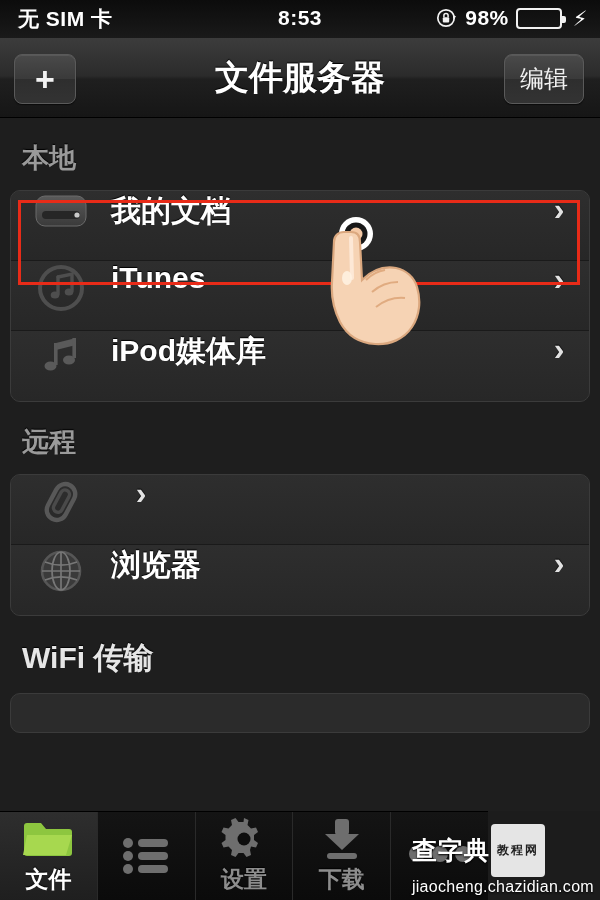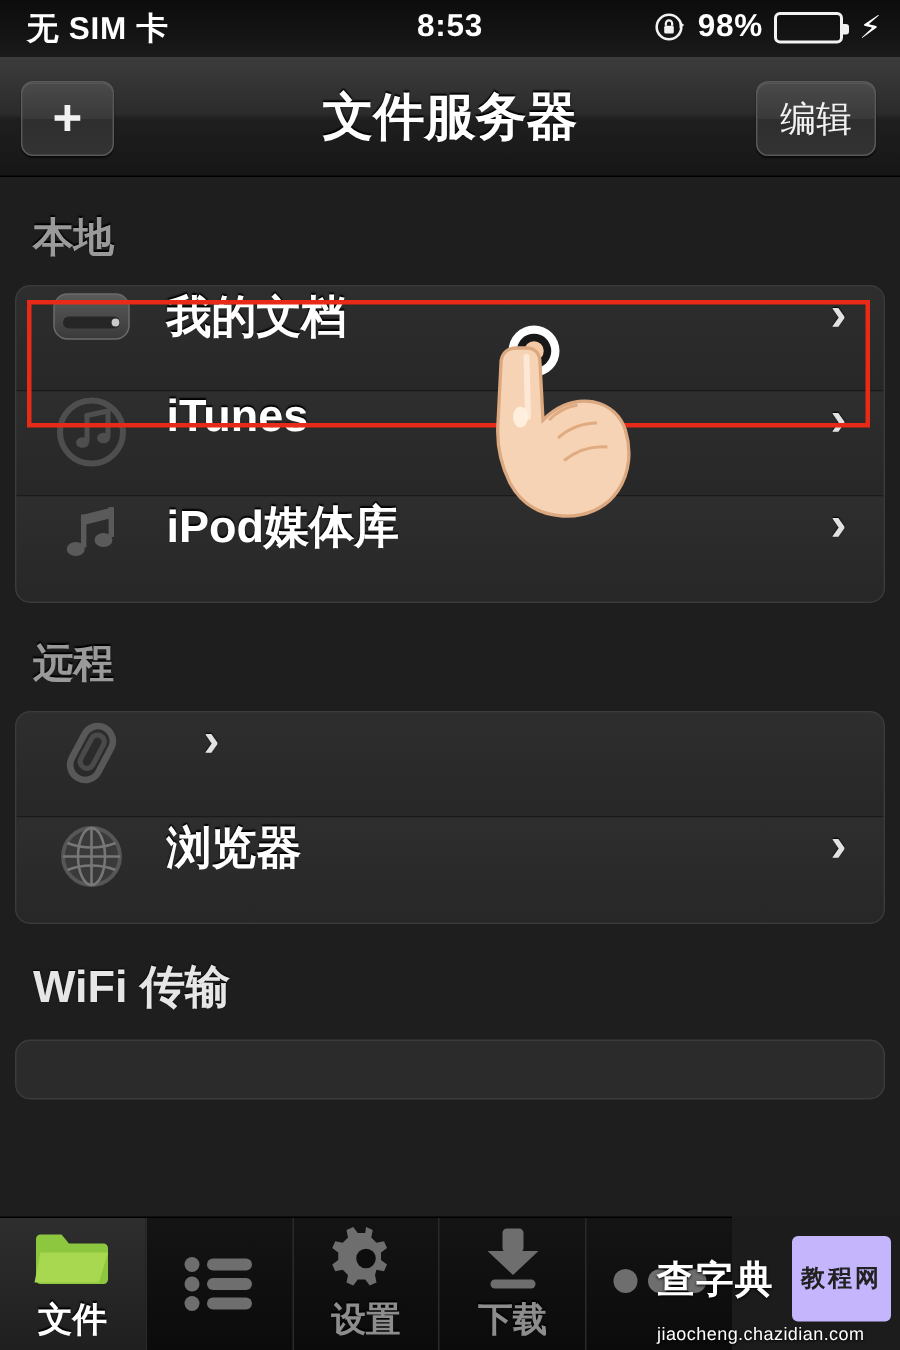--- a/index.html
+++ b/index.html
@@ -144,27 +144,27 @@
   .tab .tlabel { font-size: 23px; color: #8d8d8d; font-weight: bold; text-shadow: 0 -1px 1px #000; }
   .tab.active .tlabel { color: #fff; }
   .tab .ticon { height: 42px; display:flex; align-items:center; justify-content:center; }
 
   
   .watermark {
     position: absolute; right: 6px; bottom: 4px;
     z-index: 60; text-align: left;
     pointer-events: none;
   }
-  .wm-row { display: flex; align-items: center; gap: 12px; }
+  .wm-row { display: flex; align-items: center; gap: 1px; }
   .wm-a { color: #fff; font-size: 25px; font-weight: bold; letter-spacing: 1px; text-shadow: 0 1px 2px #000; }
   .wm-b {
-    background: #c4b5fd; color: #222; font-size: 16px; font-weight: bold;
+    background: #e5e5e5; color: #222; font-size: 12px; font-weight: bold;
     border-radius: 4px; padding: 18px 6px; letter-spacing: 2px;
   }
-  .wm-url { color: #fff; font-size: 12px; letter-spacing: .3px; text-shadow: 0 1px 2px #000; margin-top: 1px; }
+  .wm-url { color: #fff; font-size: 16px; letter-spacing: .3px; text-shadow: 0 1px 2px #000; margin-top: 1px; }
 </style>
 </head>
 <body>
 
 <div id="phone">
 
   <div class="statusbar">
     <div class="sb-left">
       <span>无 SIM 卡</span>
     </div>

